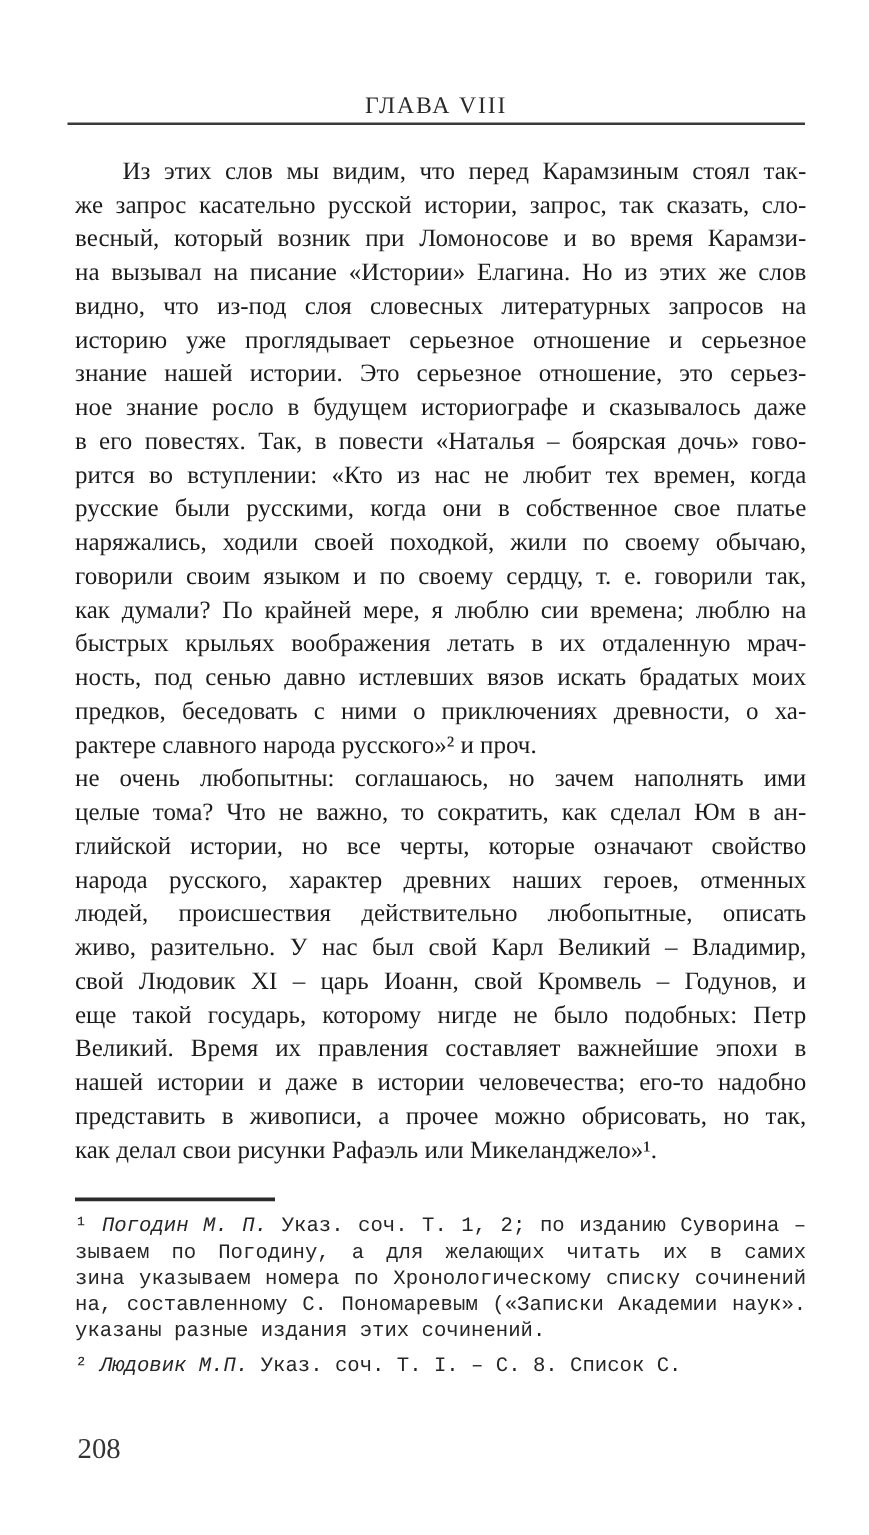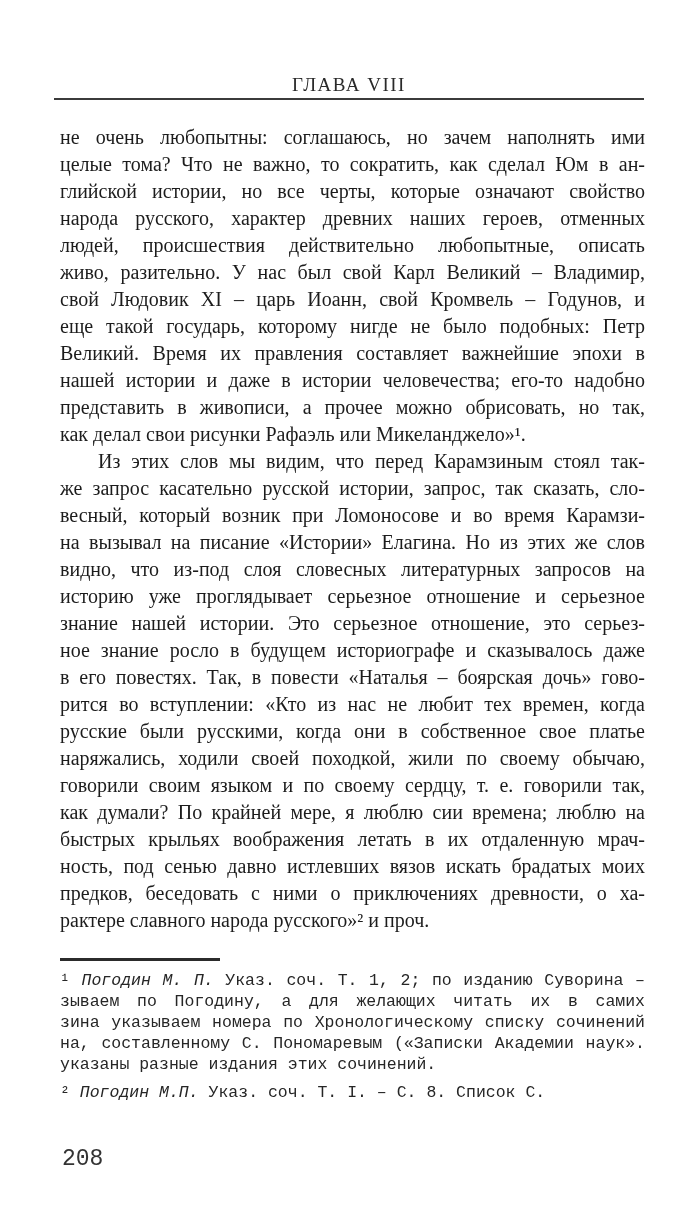--- a/index.html
+++ b/index.html
@@ -73,82 +73,82 @@
   }
   .fn-line.just {
     text-align: justify;
     text-align-last: justify;
   }
   .it { font-style: italic; }
   .page-number {
     position: absolute;
     top: 1146px;
     left: 62px;
-    font-family: Liberation Mono, monospace;
+    font-family: Liberation Serif, serif;
     font-size: 23px;
     color: #333333;
   }
 </style>
 </head>
 <body>
 
 <div class="page">
 
   <div class="running-head">
     <span class="rh-title">ГЛАВА VIII</span>
     <div class="rh-rule"></div>
   </div>
 
   <div class="body-text" id="body-text">
-      <div>
-        <div class="line just">не очень любопытны: соглашаюсь, но зачем наполнять ими</div>
-        <div class="line just">целые тома? Что не важно, то сократить, как сделал Юм в ан-</div>
-        <div class="line just">глийской истории, но все черты, которые означают свойство</div>
-        <div class="line just">народа русского, характер древних наших героев, отменных</div>
-        <div class="line just">людей, происшествия действительно любопытные, описать</div>
-        <div class="line just">живо, разительно. У нас был свой Карл Великий – Владимир,</div>
-        <div class="line just">свой Людовик XI – царь Иоанн, свой Кромвель – Годунов, и</div>
-        <div class="line just">еще такой государь, которому нигде не было подобных: Петр</div>
-        <div class="line just">Великий. Время их правления составляет важнейшие эпохи в</div>
-        <div class="line just">нашей истории и даже в истории человечества; его-то надобно</div>
-        <div class="line just">представить в живописи, а прочее можно обрисовать, но так,</div>
-        <div class="line">как делал свои рисунки Рафаэль или Микеланджело»¹.</div>
-      </div>
       <div>
         <div class="line just indent">Из этих слов мы видим, что перед Карамзиным стоял так-</div>
         <div class="line just">же запрос касательно русской истории, запрос, так сказать, сло-</div>
         <div class="line just">весный, который возник при Ломоносове и во время Карамзи-</div>
         <div class="line just">на вызывал на писание «Истории» Елагина. Но из этих же слов</div>
         <div class="line just">видно, что из-под слоя словесных литературных запросов на</div>
         <div class="line just">историю уже проглядывает серьезное отношение и серьезное</div>
         <div class="line just">знание нашей истории. Это серьезное отношение, это серьез-</div>
         <div class="line just">ное знание росло в будущем историографе и сказывалось даже</div>
         <div class="line just">в его повестях. Так, в повести «Наталья – боярская дочь» гово-</div>
         <div class="line just">рится во вступлении: «Кто из нас не любит тех времен, когда</div>
         <div class="line just">русские были русскими, когда они в собственное свое платье</div>
         <div class="line just">наряжались, ходили своей походкой, жили по своему обычаю,</div>
         <div class="line just">говорили своим языком и по своему сердцу, т. е. говорили так,</div>
         <div class="line just">как думали? По крайней мере, я люблю сии времена; люблю на</div>
         <div class="line just">быстрых крыльях воображения летать в их отдаленную мрач-</div>
         <div class="line just">ность, под сенью давно истлевших вязов искать брадатых моих</div>
         <div class="line just">предков, беседовать с ними о приключениях древности, о ха-</div>
         <div class="line">рактере славного народа русского»² и проч.</div>
       </div>
+      <div>
+        <div class="line just">не очень любопытны: соглашаюсь, но зачем наполнять ими</div>
+        <div class="line just">целые тома? Что не важно, то сократить, как сделал Юм в ан-</div>
+        <div class="line just">глийской истории, но все черты, которые означают свойство</div>
+        <div class="line just">народа русского, характер древних наших героев, отменных</div>
+        <div class="line just">людей, происшествия действительно любопытные, описать</div>
+        <div class="line just">живо, разительно. У нас был свой Карл Великий – Владимир,</div>
+        <div class="line just">свой Людовик XI – царь Иоанн, свой Кромвель – Годунов, и</div>
+        <div class="line just">еще такой государь, которому нигде не было подобных: Петр</div>
+        <div class="line just">Великий. Время их правления составляет важнейшие эпохи в</div>
+        <div class="line just">нашей истории и даже в истории человечества; его-то надобно</div>
+        <div class="line just">представить в живописи, а прочее можно обрисовать, но так,</div>
+        <div class="line">как делал свои рисунки Рафаэль или Микеланджело»¹.</div>
+      </div>
     </div>
 
   <div class="fn-rule"></div>
 
   <div class="footnotes" id="footnotes">
       <div class="footnote">
         <div class="fn-line just"><span>¹ </span><span class="it">Погодин М. П.</span><span> Указ. соч. Т. 1, 2; по изданию Суворина – т. 2 – С. 146, 147.</span></div>
         <div class="fn-line just"><span>зываем по Погодину, а для желающих читать их в самих сочинениях Карам-</span></div>
         <div class="fn-line just"><span>зина указываем номера по Хронологическому списку сочинений Карамзи-</span></div>
         <div class="fn-line just"><span>на, составленному С. Пономаревым («Записки Академии наук». Т. 45). Там</span></div>
         <div class="fn-line"><span>указаны разные издания этих сочинений.</span></div>
       </div>
       <div class="footnote">
-        <div class="fn-line"><span>² </span><span class="it">Погодин М.П.</span><span> Указ. соч. Т. I. – С. 8. Список С. Пономарева № 76.</span></div>
+        <div class="fn-line"><span>² </span><span class="it">Людовик М.П.</span><span> Указ. соч. Т. I. – С. 8. Список С. Пономарева № 76.</span></div>
       </div>
     </div>
 
   <div class="page-number">208</div>
 
 </div>
 
 </body></html>

